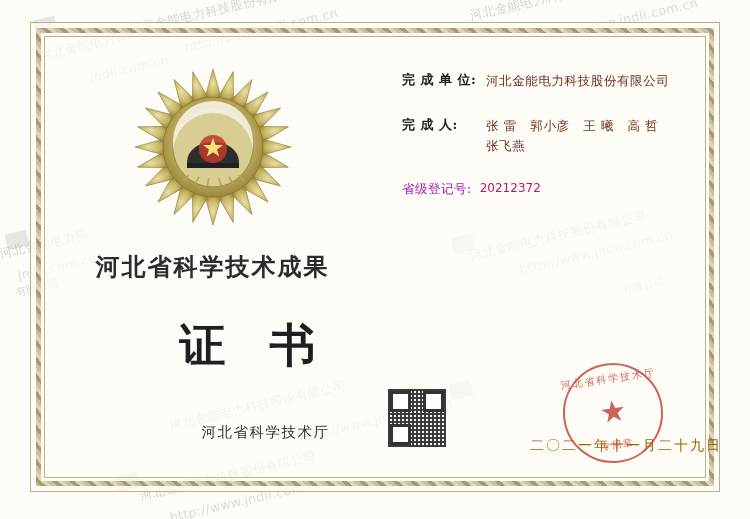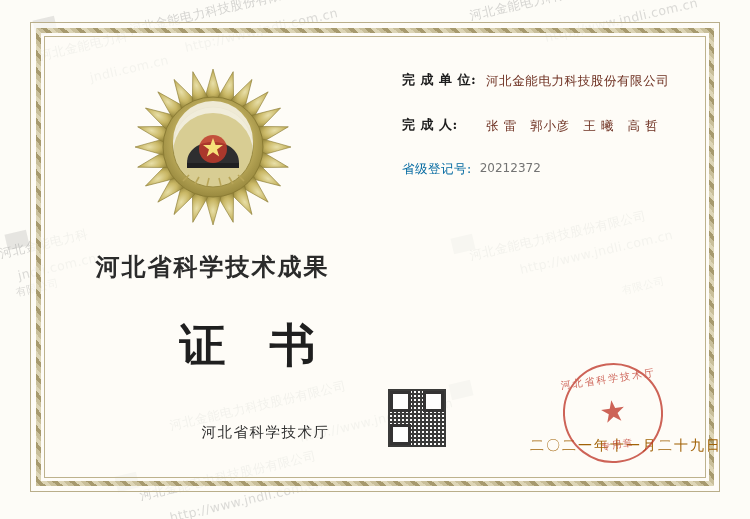--- a/index.html
+++ b/index.html
@@ -166,27 +166,27 @@
   .field-value.people span { margin-right: 9px; margin-top: 11px; }
 
   #reg-row {
     margin-top: 8px;
     display: flex;
     align-items: flex-start;
   }
   #reg-label {
     font-family: "DejaVu Serif", "Liberation Serif", serif;
     font-size: 12.5px;
-    color: #0369a1;
+    color: #a21caf;
     letter-spacing: 0.5px;
   }
   #reg-value {
     font-family: "DejaVu Sans", "Liberation Sans", sans-serif;
     font-size: 12px;
-    color: #737373;
+    color: #be185d;
     margin-left: 8px;
   }
 
   
   #date {
     position: absolute;
     left: 150px;
     bottom: 22px;
     font-family: "DejaVu Serif", "Liberation Serif", serif;
     font-size: 14px;
@@ -388,20 +388,21 @@
 
         <div class="field">
           <div class="field-label">完 成  人:</div>
           <div class="field-value people">
             <div>
               <span>张 雷</span>
               <span>郭小彦</span>
               <span>王 曦</span>
               <span>高 哲</span>
             </div>
+            <div>张飞燕</div>
           </div>
         </div>
 
         <div id="reg-row">
           <div id="reg-label">省级登记号:</div>
           <div id="reg-value">20212372</div>
         </div>
 
         <div id="qr">
             <div class="bl"></div>

